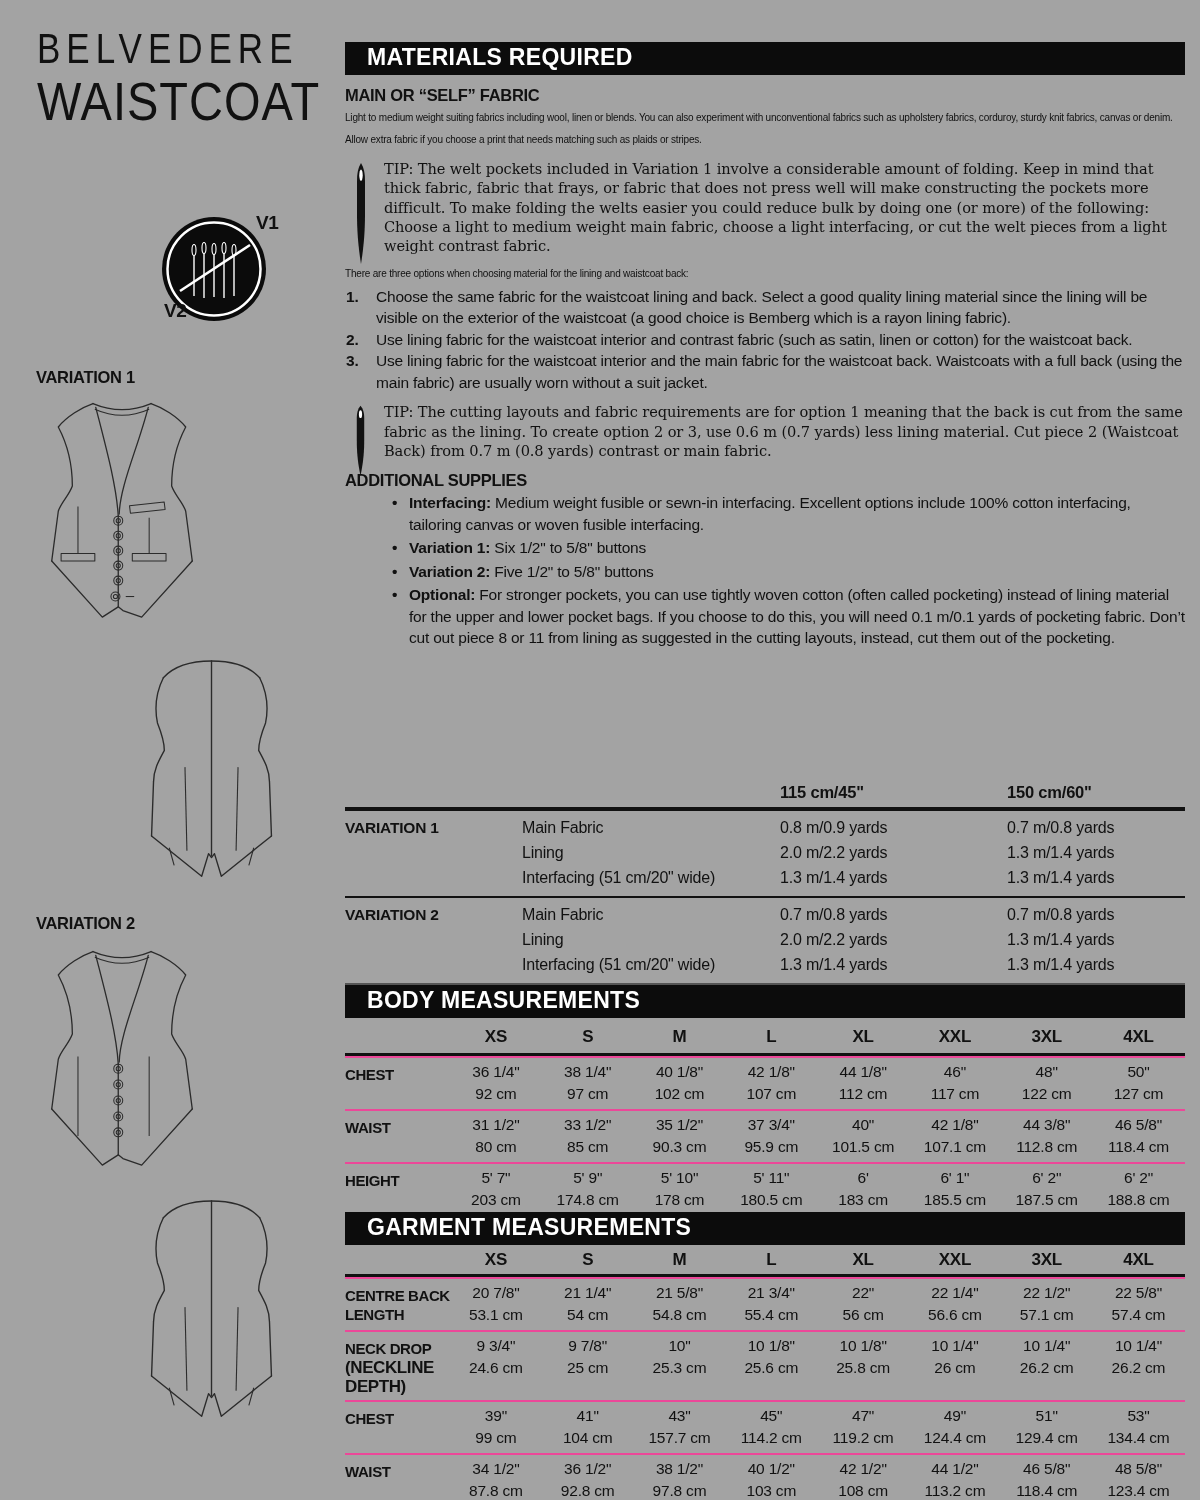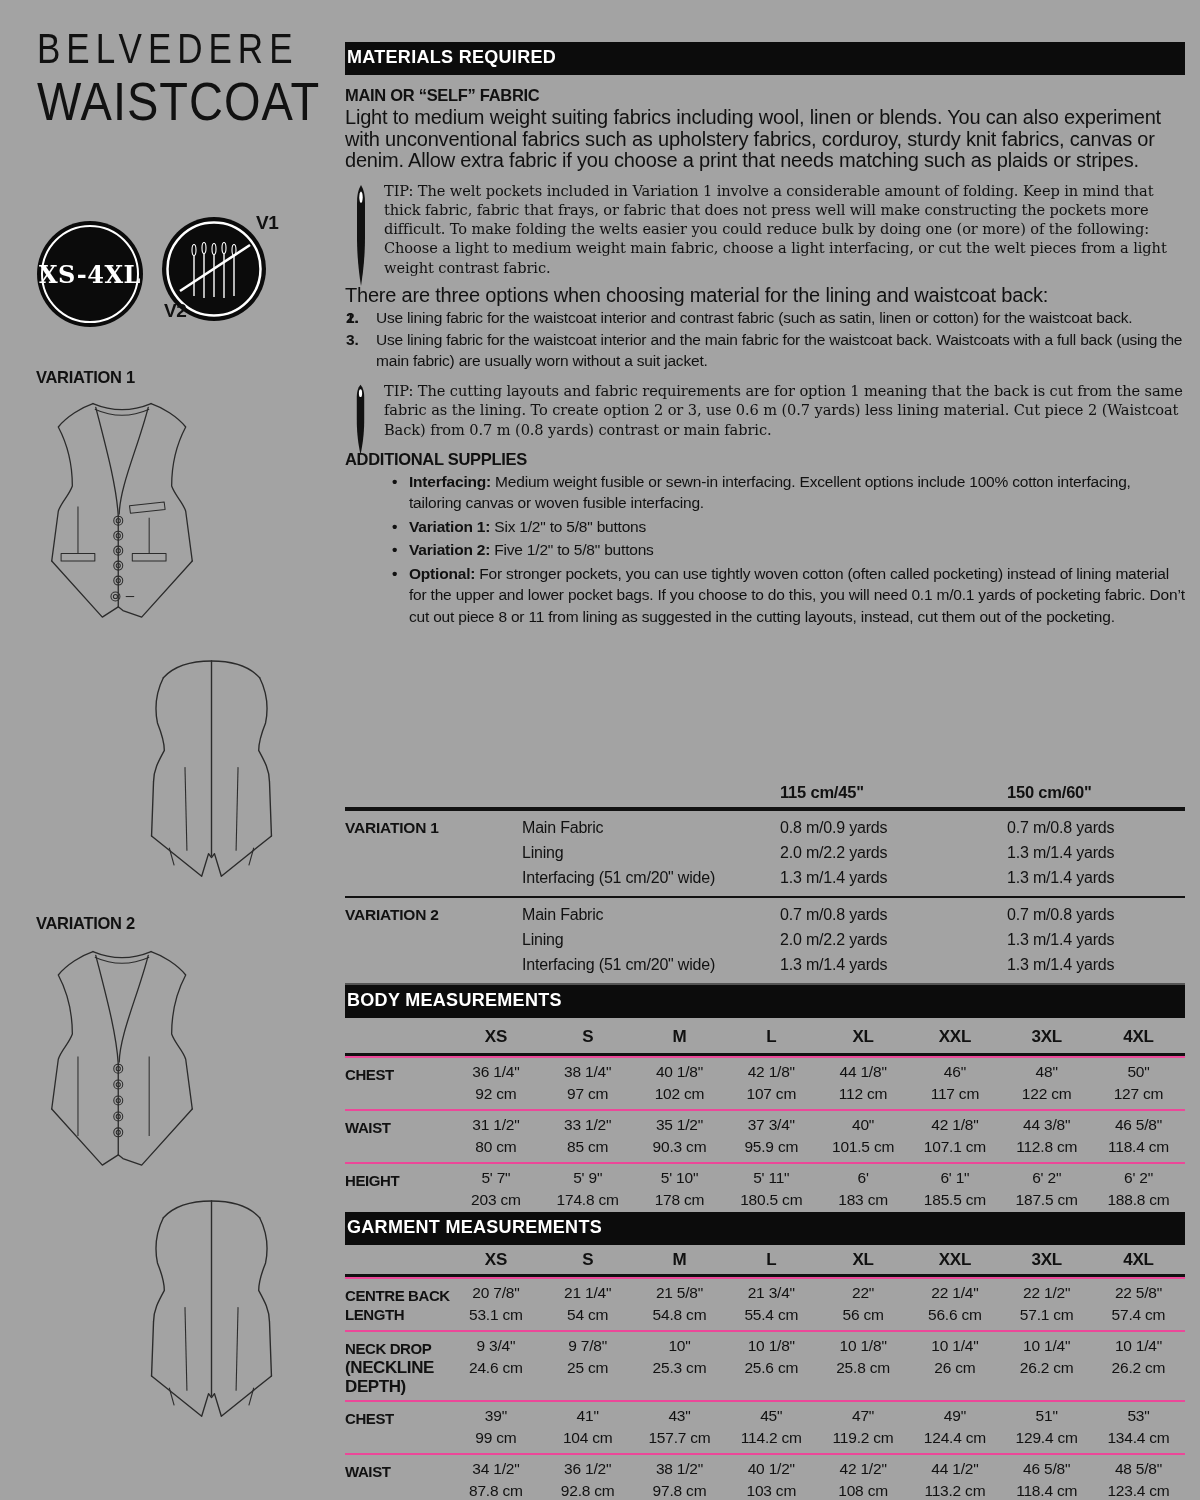--- a/index.html
+++ b/index.html
@@ -21,24 +21,24 @@
   .v1pos{left:256px;top:212px;} .v2pos{left:164px;top:300px;}
 
   .varheading{position:absolute;left:36px;font-weight:bold;font-size:16.5px;letter-spacing:-0.3px;}
   .illus{position:absolute;}
   .illus svg{display:block;}
   .ln{fill:none;stroke:#2b2b2b;stroke-width:1.4;stroke-linejoin:round;stroke-linecap:round;}
   .lnt{fill:none;stroke:#2b2b2b;stroke-width:1.1;stroke-linejoin:round;}
 
   
   .rcol{position:absolute;left:345px;top:42px;width:840px;}
-  .bar{background:#0c0c0c;color:#fff;font-weight:bold;font-size:18px;letter-spacing:0.3px;
-       padding:2px 10px 5px 2px;line-height:26px;}
+  .bar{background:#0c0c0c;color:#fff;font-weight:bold;font-size:23px;letter-spacing:0.3px;
+       padding:2px 10px 5px 22px;line-height:26px;}
   .subhead{font-weight:bold;font-size:16.5px;margin:11px 0 2px 0;letter-spacing:-0.3px;}
-  .para{font-size:20px;line-height:21.5px;}
+  .para{font-size:10px;line-height:21.5px;}
   .tip{position:relative;padding-left:39px;font-family:"DejaVu Serif","Liberation Serif",serif;
        font-size:14.6px;line-height:19.3px;letter-spacing:-0.1px;margin:9px 0 8px 0;}
   .tip .needle-ic{position:absolute;left:9px;top:3px;}
   .optlist{margin:1px 0 0 0;padding:0;list-style:none;font-size:15.5px;line-height:21.5px;}
   .optlist li{position:relative;padding-left:31px;margin:0;}
   .optlist .num{position:absolute;left:1px;font-weight:bold;}
   .supplist{margin:2px 0 0 46px;padding:0;list-style:none;font-size:15.5px;line-height:21.5px;}
   .supplist li{position:relative;padding-left:18px;margin-bottom:2px;}
   .supplist li::before{content:"\2022";position:absolute;left:1px;font-weight:bold;}
   .b{font-weight:bold;margin-top:28px;}
@@ -68,23 +68,20 @@
 </head>
 <body>
 
 <div class="page">
 
   <div class="title">
     <div class="t1">BELVEDERE</div>
     <div class="t2">WAISTCOAT</div>
   </div>
 
-  <div class="size-badge">
-    <span>XS-4XL</span>
-  </div>
 
   <div class="needle-badge">
     <svg width="106" height="106" viewBox="0 0 106 106">
       <circle cx="53" cy="53" r="52" fill="#0b0b0b"></circle>
       <circle cx="53" cy="53" r="46.5" fill="none" stroke="#fff" stroke-width="2.5"></circle>
       <g stroke="#fff" stroke-width="1.4">
         <line x1="33" y1="28" x2="33" y2="80"></line>
           <line x1="43" y1="26" x2="43" y2="82"></line>
         <line x1="53" y1="27" x2="53" y2="81"></line>
           <line x1="63" y1="26" x2="63" y2="82"></line>
@@ -206,21 +203,21 @@
     <div class="tip">
       <svg class="needle-ic" width="14" height="104" viewBox="0 0 14 110" preserveAspectRatio="none">
         <path fill="#111" d="M7 1 C4 6 3 12 3 20 L3 55 C3 78 5 94 7 108 C9 94 11 78 11 55 L11 20 C11 12 10 6 7 1 Z"></path>
         <ellipse cx="7" cy="14" rx="1.7" ry="6" fill="#fff"></ellipse>
       </svg>
       <span>TIP: The welt pockets included in Variation 1 involve a considerable amount of folding. Keep in mind that thick fabric, fabric that frays, or fabric that does not press well will make constructing the pockets more difficult. To make folding the welts easier you could reduce bulk by doing one (or more) of the following: Choose a light to medium weight main fabric, choose a light interfacing, or cut the welt pieces from a light weight contrast fabric.</span>
     </div>
 
     <div class="para">There are three options when choosing material for the lining and waistcoat back:</div>
     <ol class="optlist">
-      <li><span class="num">1.</span></li>
+      <li><span class="num">1.</span><span>Choose the same fabric for the waistcoat lining and back. Select a good quality lining material since the lining will be visible on the exterior of the waistcoat (a good choice is Bemberg which is a rayon lining fabric).</span></li>
       <li><span class="num">2.</span><span>Use lining fabric for the waistcoat interior and contrast fabric (such as satin, linen or cotton) for the waistcoat back.</span></li>
       <li><span class="num">3.</span><span>Use lining fabric for the waistcoat interior and the main fabric for the waistcoat back. Waistcoats with a full back (using the main fabric) are usually worn without a suit jacket.</span></li>
     </ol>
 
     <div class="tip">
       <svg class="needle-ic" width="13" height="72" viewBox="0 0 14 110" preserveAspectRatio="none">
         <path fill="#111" d="M7 1 C4 6 3 12 3 20 L3 55 C3 78 5 94 7 108 C9 94 11 78 11 55 L11 20 C11 12 10 6 7 1 Z"></path>
         <ellipse cx="7" cy="14" rx="1.7" ry="6" fill="#fff"></ellipse>
       </svg>
       <span>TIP: The cutting layouts and fabric requirements are for option 1 meaning that the back is cut from the same fabric as the lining. To create option 2 or 3, use 0.6 m (0.7 yards) less lining material. Cut piece 2 (Waistcoat Back) from 0.7 m (0.8 yards) contrast or main fabric.</span>

